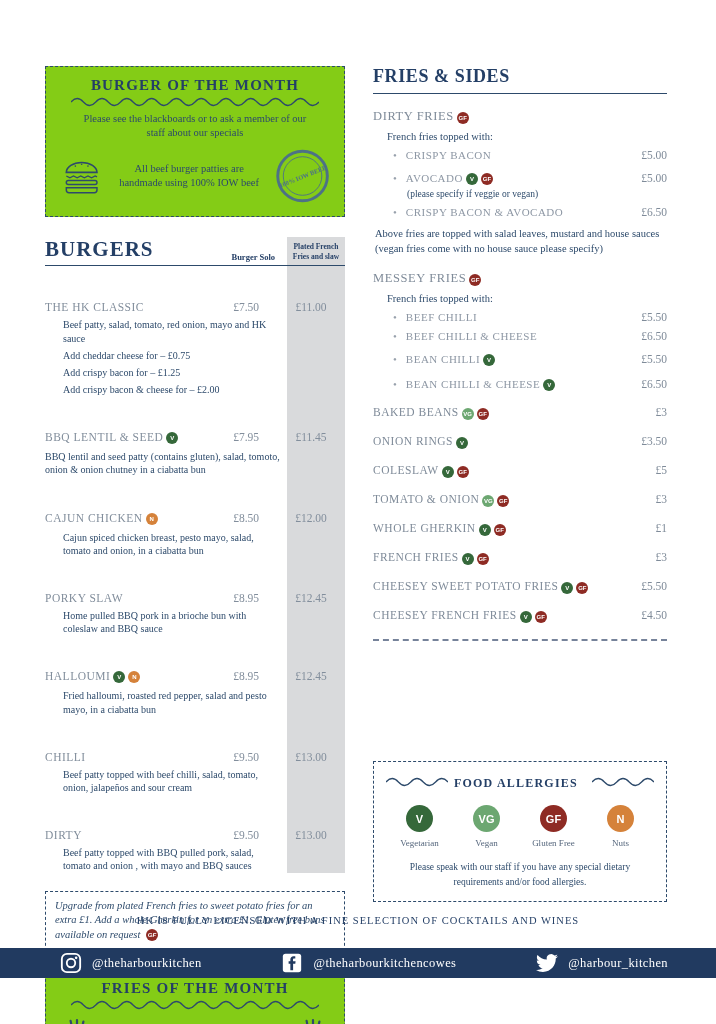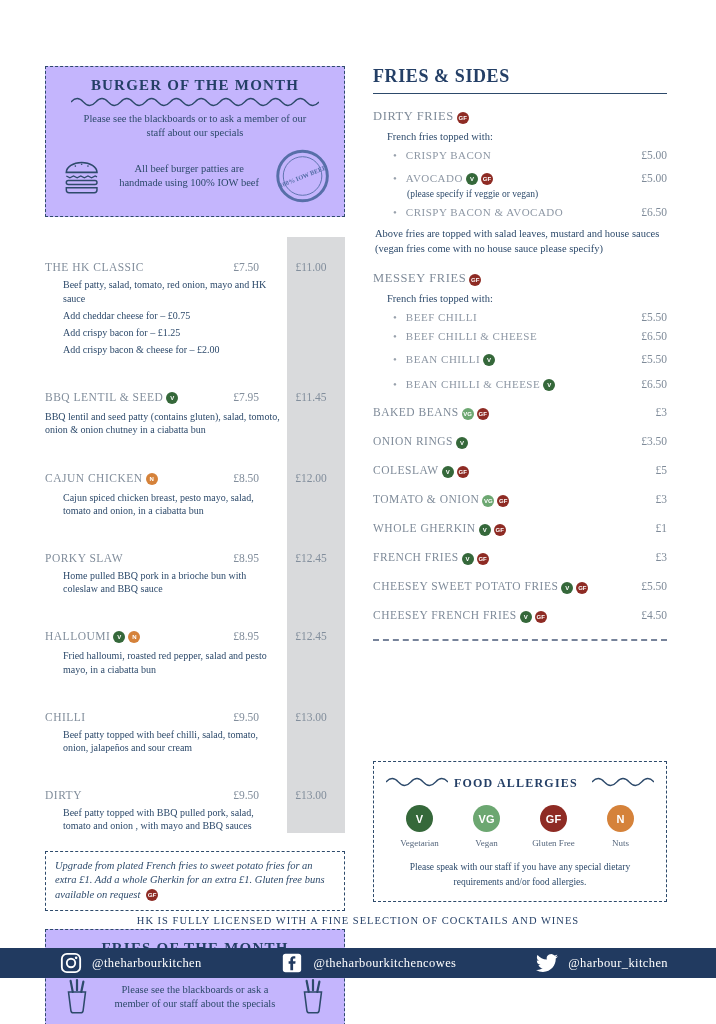--- a/index.html
+++ b/index.html
@@ -4,21 +4,21 @@
 <style>
   * { margin:0; padding:0; box-sizing:border-box; }
   body { background:#888; font-family:"Liberation Serif", serif; }
   .page { position:relative; width:716px; height:1024px; margin:0 auto; background:#ffffff; overflow:hidden; color:#2d4a6b; }
   .columns { display:flex; padding:66px 49px 0 45px; gap:28px; }
   .col-left { width:300px; flex:none; }
   .col-right { flex:1; min-width:0; }
 
   
   .box { border:1.5px dashed #2d4a6b; }
-  .tinted { background:#c4b5fd; }
+  .tinted { background:#84cc16; }
   .botm { padding:10px 14px 12px; text-align:center; }
   .box-title { font-size:15px; font-weight:bold; color:#243f66; letter-spacing:1.2px; }
   .wavy { display:block; margin:3px auto 5px; }
   .botm-intro { font-size:10.5px; color:#2d4a6b; line-height:1.35; width:230px; margin:2px auto 8px; }
   .botm-row { display:flex; align-items:center; justify-content:space-between;gap:12px; }
   .botm-body { width:150px; font-size:10.5px; line-height:1.35; color:#2d4a6b; }
 
   
   .burgers-table { position:relative; margin-top:20px; }
   .gray-strip { position:absolute; top:0; right:0; bottom:0; width:58px; background:#d9dadc; }
@@ -112,20 +112,25 @@
             <circle cx="30" cy="30" r="27" fill="none" stroke="#44639a" stroke-width="3.2"></circle>
             <circle cx="30" cy="30" r="21" fill="none" stroke="#44639a" stroke-width="1"></circle>
             <text x="30" y="33" text-anchor="middle" font-size="7" font-weight="bold" fill="#44639a" transform="rotate(-22 30 30)">100% IOW BEEF</text>
           </svg>
         </div>
       </div>
 
       <div class="burgers-table">
         <div class="gray-strip"></div>
 
+        <div class="bt-header">
+          <h2>BURGERS</h2>
+          <span class="hdr-solo">Burger Solo</span>
+          <span class="hdr-plated">Plated French Fries and slaw</span>
+        </div>
 
         <div class="b-item">
           <div class="b-row">
             <span class="b-name">THE HK CLASSIC</span>
             <span></span>
             <span class="sp"></span>
             <span class="b-solo">£7.50</span>
             <span class="b-plated">£11.00</span>
           </div>
           <div class="b-desc">

